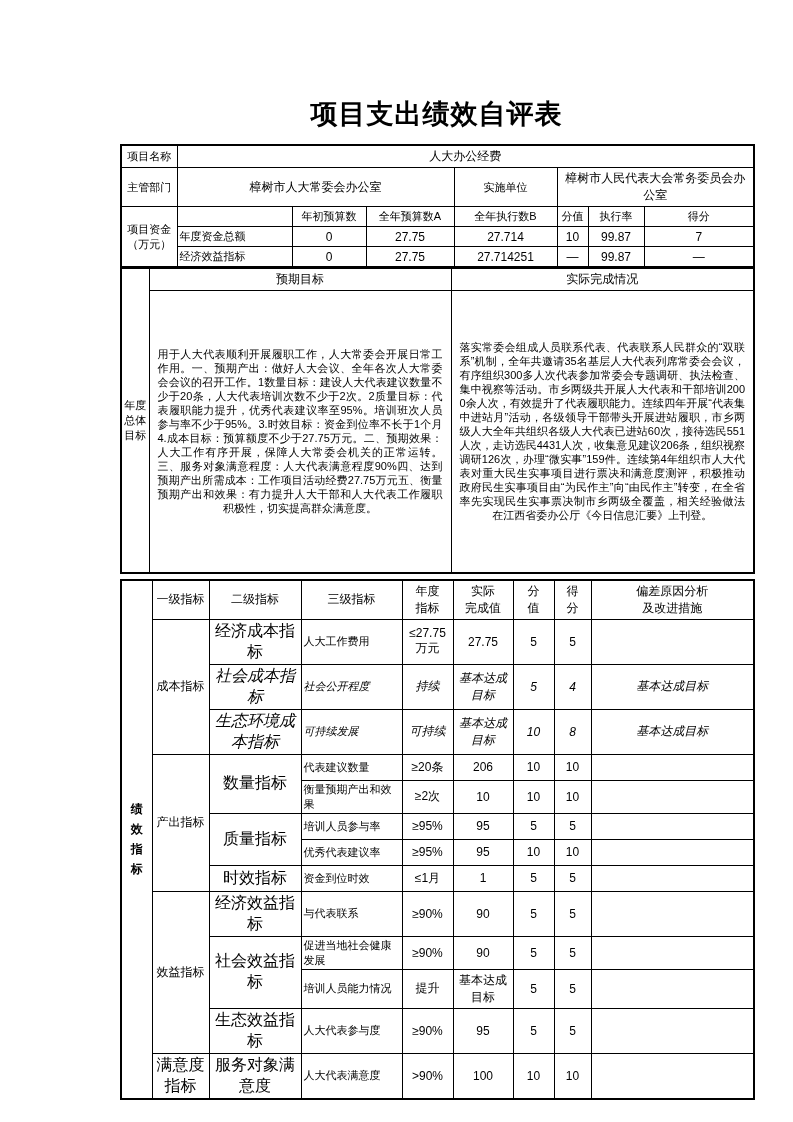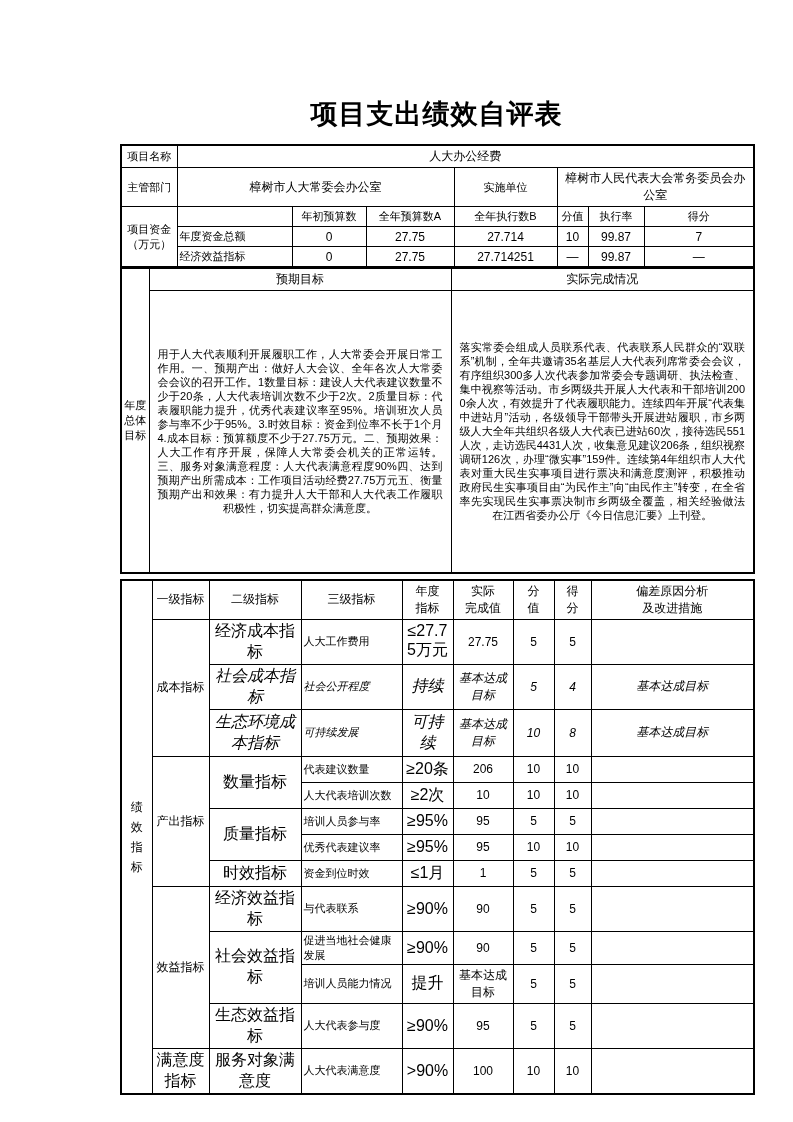--- a/index.html
+++ b/index.html
@@ -24,24 +24,24 @@
   .h22{height:22px;} .h38{height:38px;} .h20{height:20px;} .h18{height:18px;}
   .small{font-size:11px;}
   .pre{white-space:pre-line;}
   .goal-head{height:22px;}
   .goal-body{height:282px;}
   .goal-text{
     text-align:justify;text-align-last:center;font-size:11px;line-height:14px;
     padding:6px 8px;vertical-align:middle;
   }
   .vlabel{font-size:11px;line-height:15px;padding:1px;font-family:Liberation Serif, serif;}
-  .vnarrow div{width:14px;margin:0 auto;font-size:12px;line-height:20px;word-break:break-all;}
+  .vnarrow div{width:14px;margin:0 auto;font-size:12px;line-height:20px;word-break:break-all;font-weight:bold;}
   .lvl2{font-size:16px;padding:1px 0;}
   .lvl3{font-size:11px;text-align:left;padding:1px 2px;margin-left:6px;}
-  .tgt{font-size:16px;}
+  .tgt{font-size:12px;}
   .ind-head td{font-size:12px;}
   .hdr34{height:34px;}
   .r38{height:38px;} .r32{height:32px;font-style:italic;} .r26{height:26px;} .r24{height:24px;}
   .r28{height:28px;} .r36{height:36px;border-radius:12px;} .r34{height:34px;}
   .num{font-size:12px;}
 </style>
 </head>
 <body>
 
 <div class="page">
@@ -183,21 +183,21 @@
       <td rowspan="5">产出指标</td>
       <td rowspan="2" class="lvl2">数量指标</td>
       <td class="lvl3">代表建议数量</td>
       <td class="tgt">≥20条</td>
       <td>206</td>
       <td>10</td>
       <td>10</td>
       <td></td>
     </tr>
     <tr class="r26">
-      <td class="lvl3">人大代表培训次数</td>
+      <td class="lvl3">衡量预期产出和效果</td>
       <td class="tgt">≥2次</td>
       <td>10</td>
       <td>10</td>
       <td>10</td>
       <td></td>
     </tr>
     <tr class="r26">
       <td rowspan="2" class="lvl2">质量指标</td>
       <td class="lvl3">培训人员参与率</td>
       <td class="tgt">≥95%</td>

